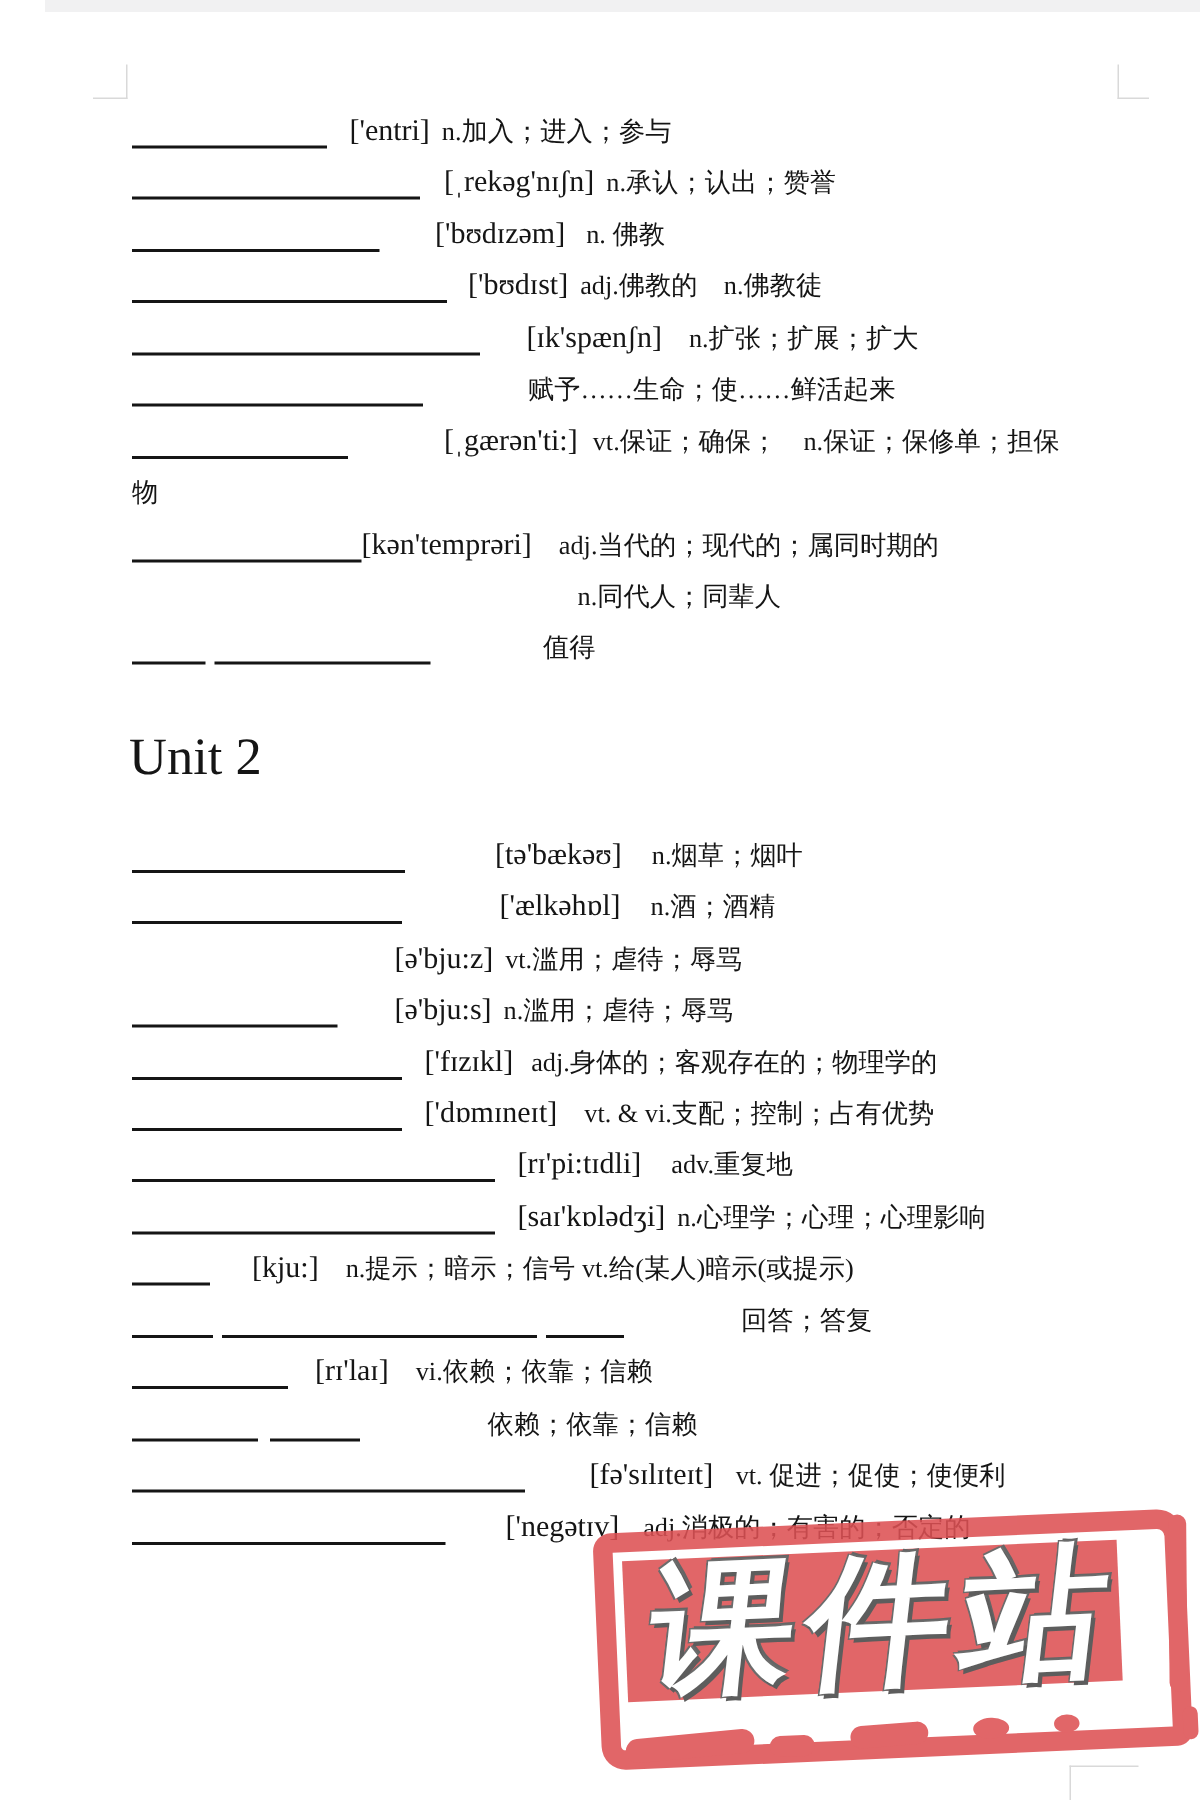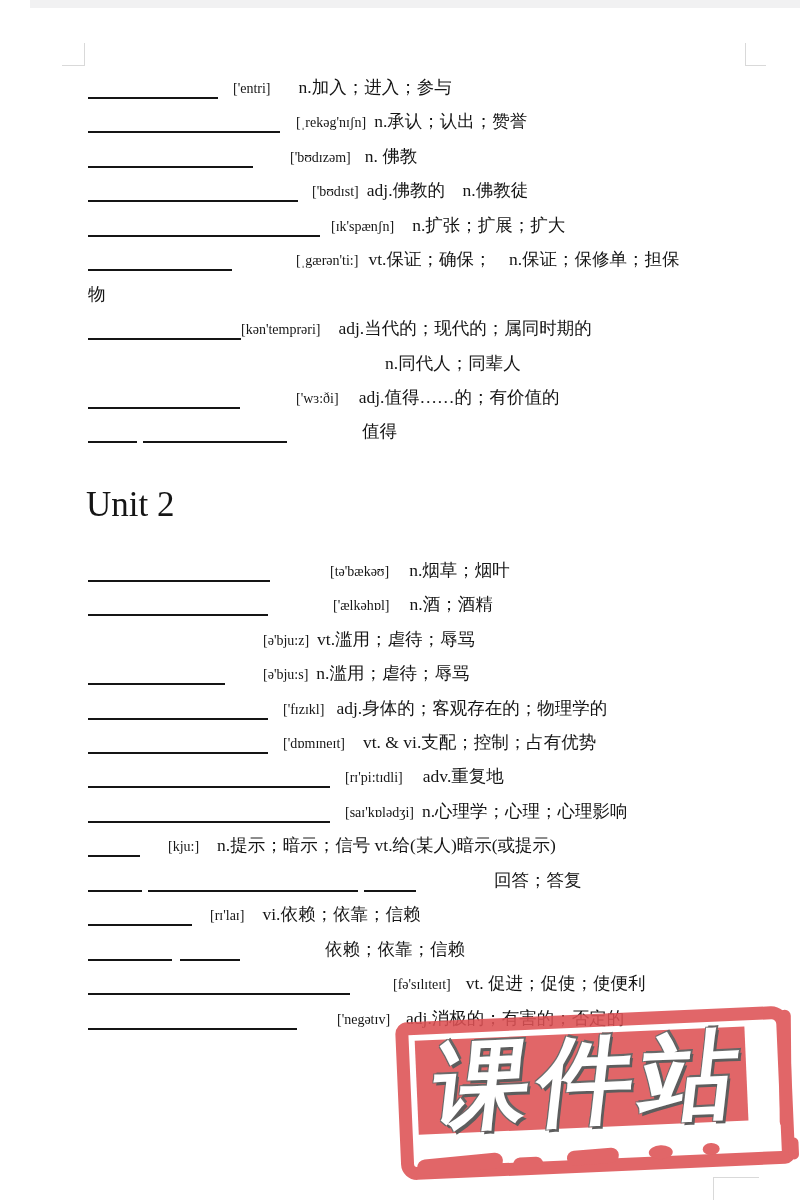--- a/index.html
+++ b/index.html
@@ -12,21 +12,21 @@
   .top-strip{position:absolute;top:0;left:0;width:800px;height:8px;background:#f1f1f2;}
   .top-strip-notch{position:absolute;top:0;left:0;width:30px;height:8px;background:#ffffff;}
   .corner{position:absolute;pointer-events:none;}
   .corner.tl{left:62px;top:43px;width:22px;height:22px;border-right:1px solid #d9d9d9;border-bottom:1px solid #d9d9d9;}
   .corner.tr{left:745px;top:43px;width:20px;height:22px;border-left:1px solid #d9d9d9;border-bottom:1px solid #d9d9d9;}
   .corner.br{left:713px;top:1177px;width:45px;height:23px;border-left:1px solid #d9d9d9;border-top:1px solid #d9d9d9;}
 
   .content{position:absolute;left:88px;top:70px;width:672px;z-index:1;}
   .vrow{height:34.45px;line-height:34.45px;white-space:nowrap;font-size:17.5px;}
   .blank{display:inline-block;height:24px;border-bottom:2px solid #151515;vertical-align:-6px;}
-  .ph{white-space:pre;font-size:14px;}
+  .ph{white-space:pre;font-size:20px;}
   .cn{white-space:pre;font-size:17.5px;}
   .unit-heading{font-size:35px;line-height:52px;margin:30px 0 22px -2px;font-weight:normal;}
 
   
   .stamp{position:absolute;left:398px;top:1006px;width:396px;height:168px;
          transform:rotate(-2.5deg);opacity:0.88;z-index:5;}
   .stamp-frame{position:absolute;left:0;top:8px;width:368px;height:132px;
          border:13px solid #dd5154;border-radius:12px 18px 10px 16px;}
   .stamp-fill{position:absolute;left:19px;top:27px;width:330px;height:94px;background:#dd5154;}
   .stamp-text{position:absolute;left:8px;top:16px;width:368px;height:120px;
@@ -48,30 +48,30 @@
 <body>
 
 <div class="top-strip"></div>
 <div class="top-strip-notch"></div>
 <div class="corner tl"></div>
 <div class="corner tr"></div>
 <div class="corner br"></div>
 
 <div class="content">
   <div id="unit1-list">
-      <div class="vrow"><span class="blank" style="width: 130px;"></span><span class="ph" style="margin-left: 15px;">['entri]</span><span class="cn" style="margin-left: 28px;">n.加入；进入；参与</span></div>
+      <div class="vrow"><span class="blank" style="width: 130px;"></span><span class="ph" style="margin-left: 15px;">['entri]</span><span class="cn" style="margin-left: 8px;">n.加入；进入；参与</span></div>
       <div class="vrow"><span class="blank" style="width: 192px;"></span><span class="ph" style="margin-left: 16px;">[ˌrekəg'nɪʃn]</span><span class="cn" style="margin-left: 8px;">n.承认；认出；赞誉</span></div>
       <div class="vrow"><span class="blank" style="width: 165px;"></span><span class="ph" style="margin-left: 37px;">['bʊdɪzəm]</span><span class="cn" style="margin-left: 14px;">n. 佛教</span></div>
       <div class="vrow"><span class="blank" style="width: 210px;"></span><span class="ph" style="margin-left: 14px;">['bʊdɪst]</span><span class="cn" style="margin-left: 8px;">adj.佛教的　n.佛教徒</span></div>
-      <div class="vrow"><span class="blank" style="width: 232px;"></span><span class="ph" style="margin-left: 11px;">[ɪk'spænʃn]</span><span class="cn" style="margin-left: 18px;">n.扩张；扩展；扩大</span></div>
+      <div class="vrow"><span class="blank" style="width: 232px;"></span><span class="ph" style="margin-left: 31px;">[ɪk'spænʃn]</span><span class="cn" style="margin-left: 18px;">n.扩张；扩展；扩大</span></div>
+      <div class="vrow"><span class="blank" style="width: 194px;"></span><span class="cn" style="margin-left: 70px;">赋予……生命；使……鲜活起来</span></div>
       <div class="vrow"><span class="blank" style="width: 144px;"></span><span class="ph" style="margin-left: 64px;">[ˌgærən'ti:]</span><span class="cn" style="margin-left: 10px;">vt.保证；确保；　n.保证；保修单；担保</span></div>
       <div class="vrow"><span class="cn">物</span></div>
       <div class="vrow"><span class="blank" style="width: 153px;"></span><span class="ph">[kən'temprəri]</span><span class="cn" style="margin-left: 18px;">adj.当代的；现代的；属同时期的</span></div>
       <div class="vrow" style="padding-left: 297px;"><span class="cn">n.同代人；同辈人</span></div>
-      <div class="vrow"><span class="blank" style="width: 152px;"></span><span class="ph" style="margin-left: 56px;">['wɜ:ði]</span><span class="cn" style="margin-left: 20px;">adj.值得……的；有价值的</span></div>
       <div class="vrow"><span class="blank" style="width: 49px;"></span><span class="blank" style="width: 144px; margin-left: 6px;"></span><span class="cn" style="margin-left: 75px;">值得</span></div>
     </div>
   <h1 class="unit-heading">Unit 2</h1>
   <div id="unit2-list">
       <div class="vrow"><span class="blank" style="width: 182px;"></span><span class="ph" style="margin-left: 60px;">[tə'bækəʊ]</span><span class="cn" style="margin-left: 20px;">n.烟草；烟叶</span></div>
       <div class="vrow"><span class="blank" style="width: 180px;"></span><span class="ph" style="margin-left: 65px;">['ælkəhɒl]</span><span class="cn" style="margin-left: 20px;">n.酒；酒精</span></div>
       <div class="vrow" style="padding-left: 175px;"><span class="ph">[ə'bju:z]</span><span class="cn" style="margin-left: 8px;">vt.滥用；虐待；辱骂</span></div>
       <div class="vrow"><span class="blank" style="width: 137px;"></span><span class="ph" style="margin-left: 38px;">[ə'bju:s]</span><span class="cn" style="margin-left: 8px;">n.滥用；虐待；辱骂</span></div>
       <div class="vrow"><span class="blank" style="width: 180px;"></span><span class="ph" style="margin-left: 15px;">['fɪzɪkl]</span><span class="cn" style="margin-left: 12px;">adj.身体的；客观存在的；物理学的</span></div>
       <div class="vrow"><span class="blank" style="width: 180px;"></span><span class="ph" style="margin-left: 15px;">['dɒmɪneɪt]</span><span class="cn" style="margin-left: 18px;">vt. &amp; vi.支配；控制；占有优势</span></div>

